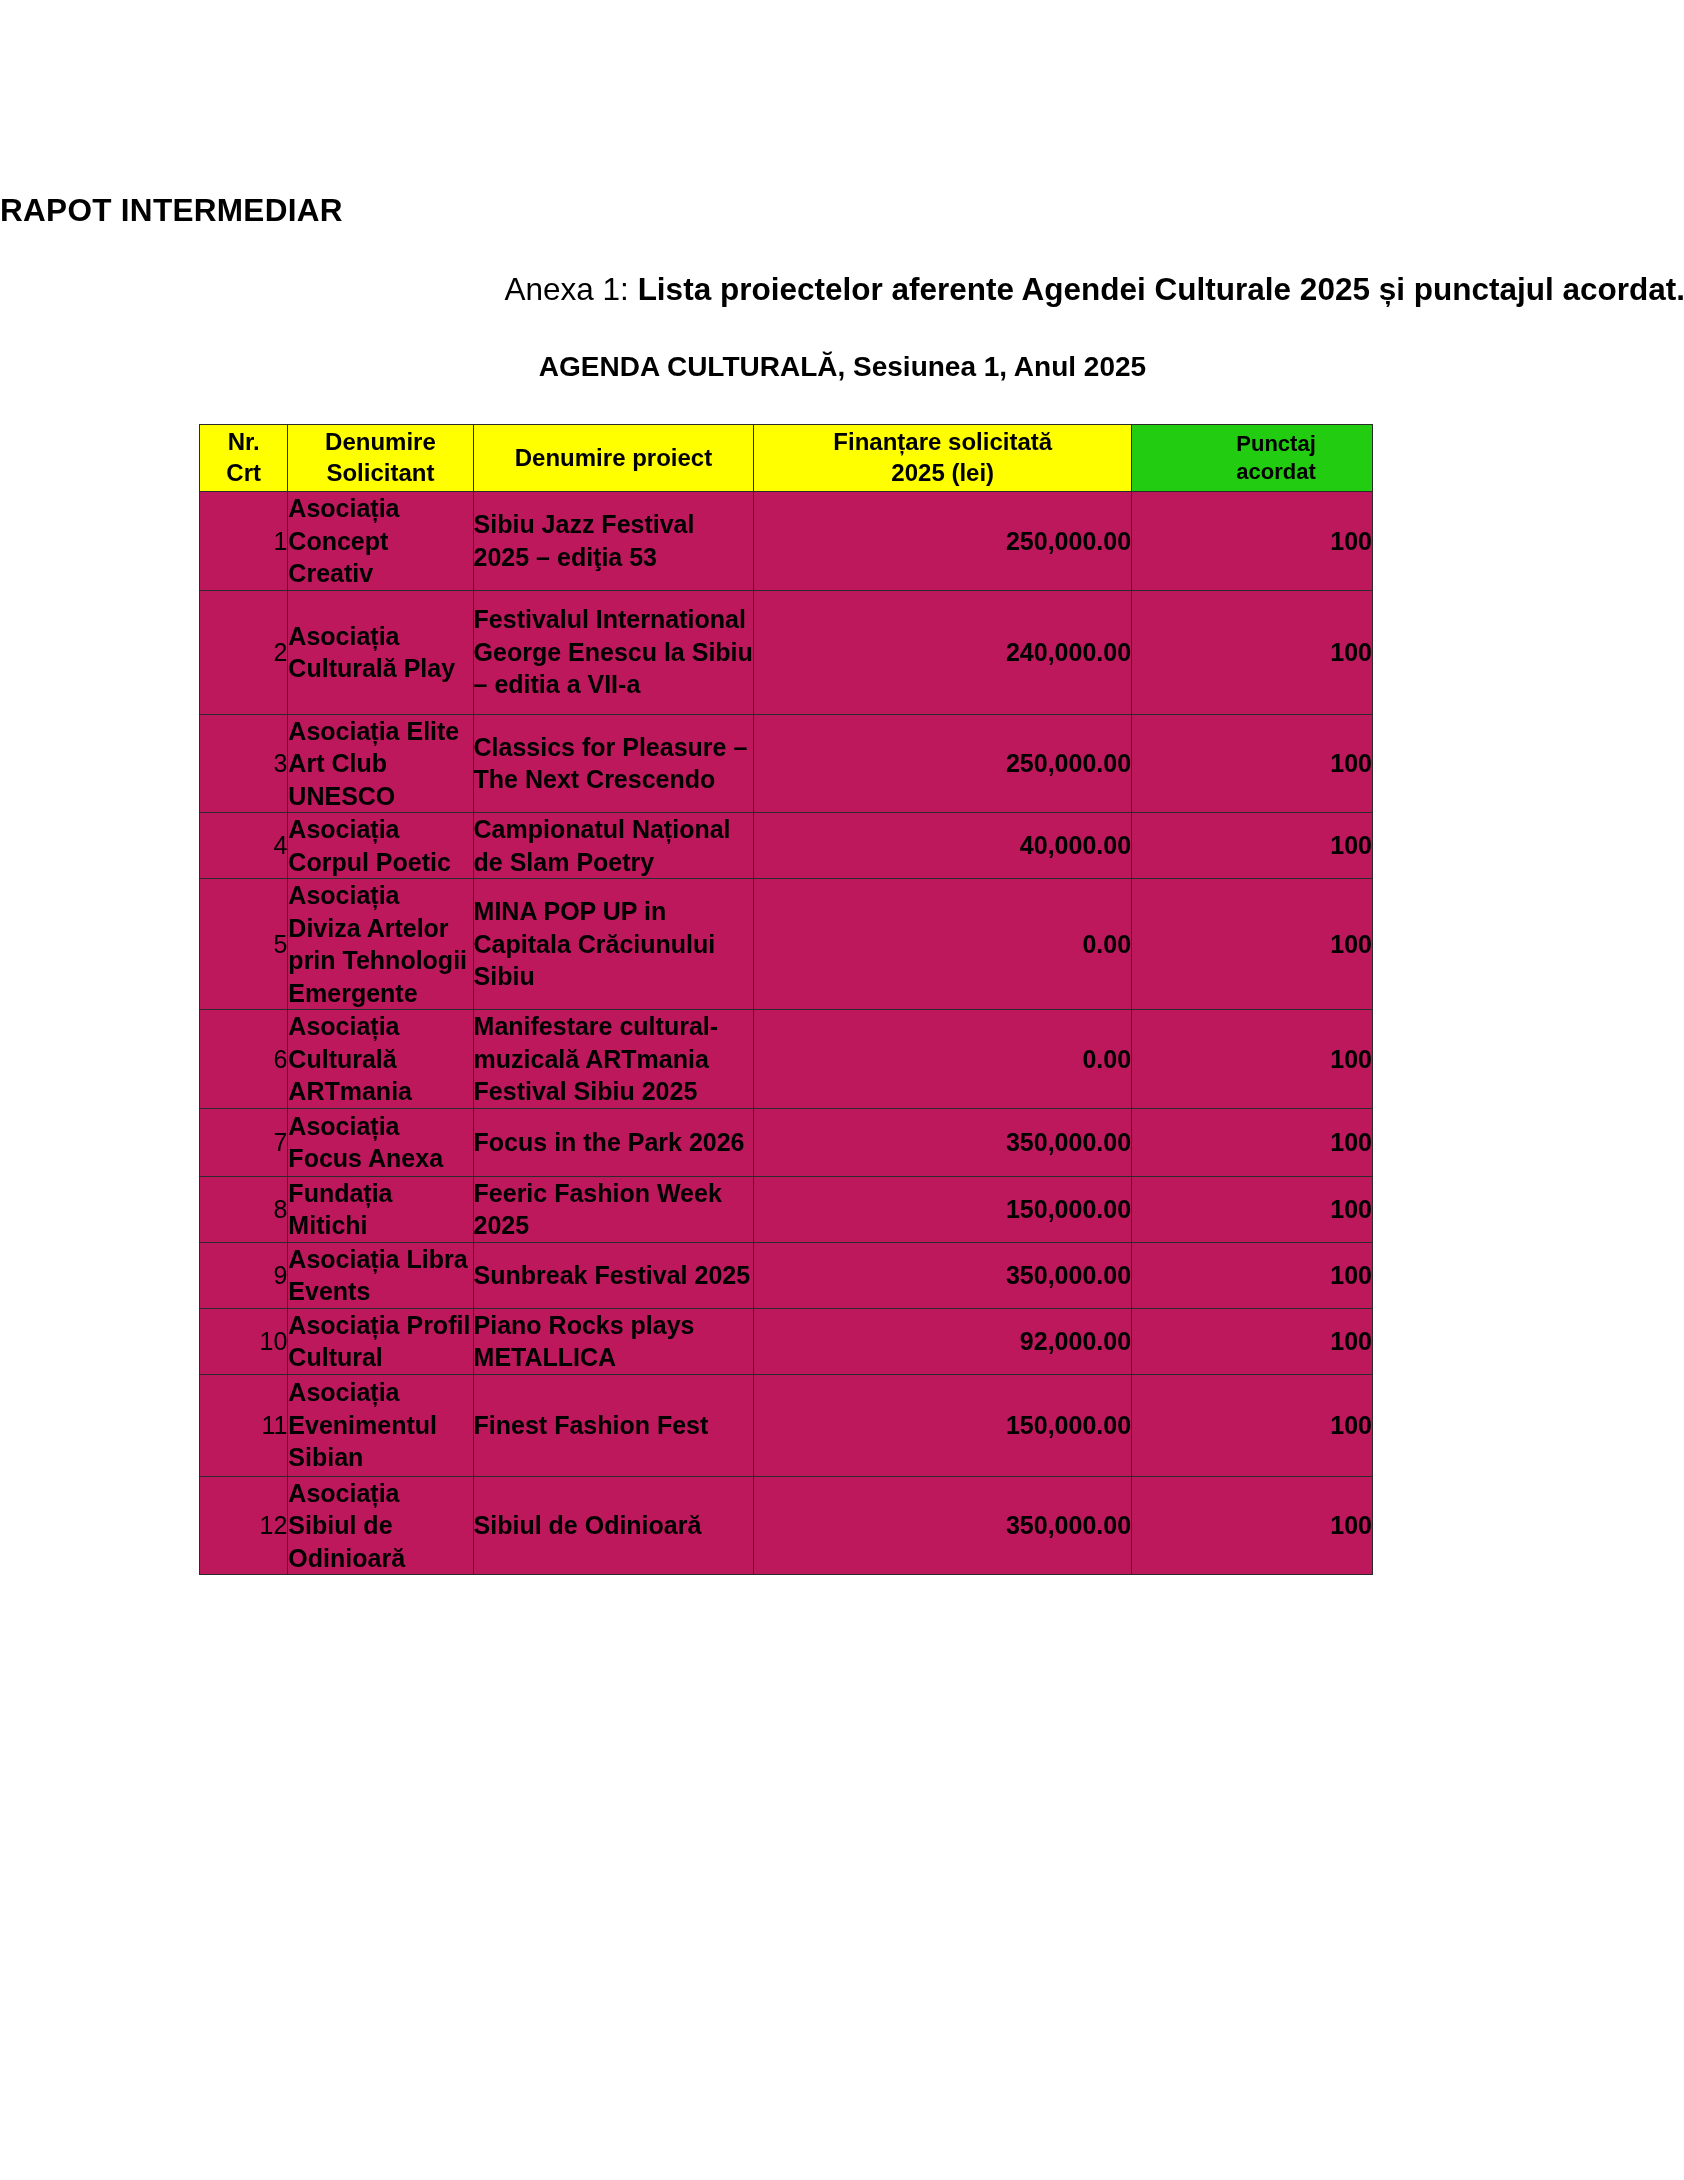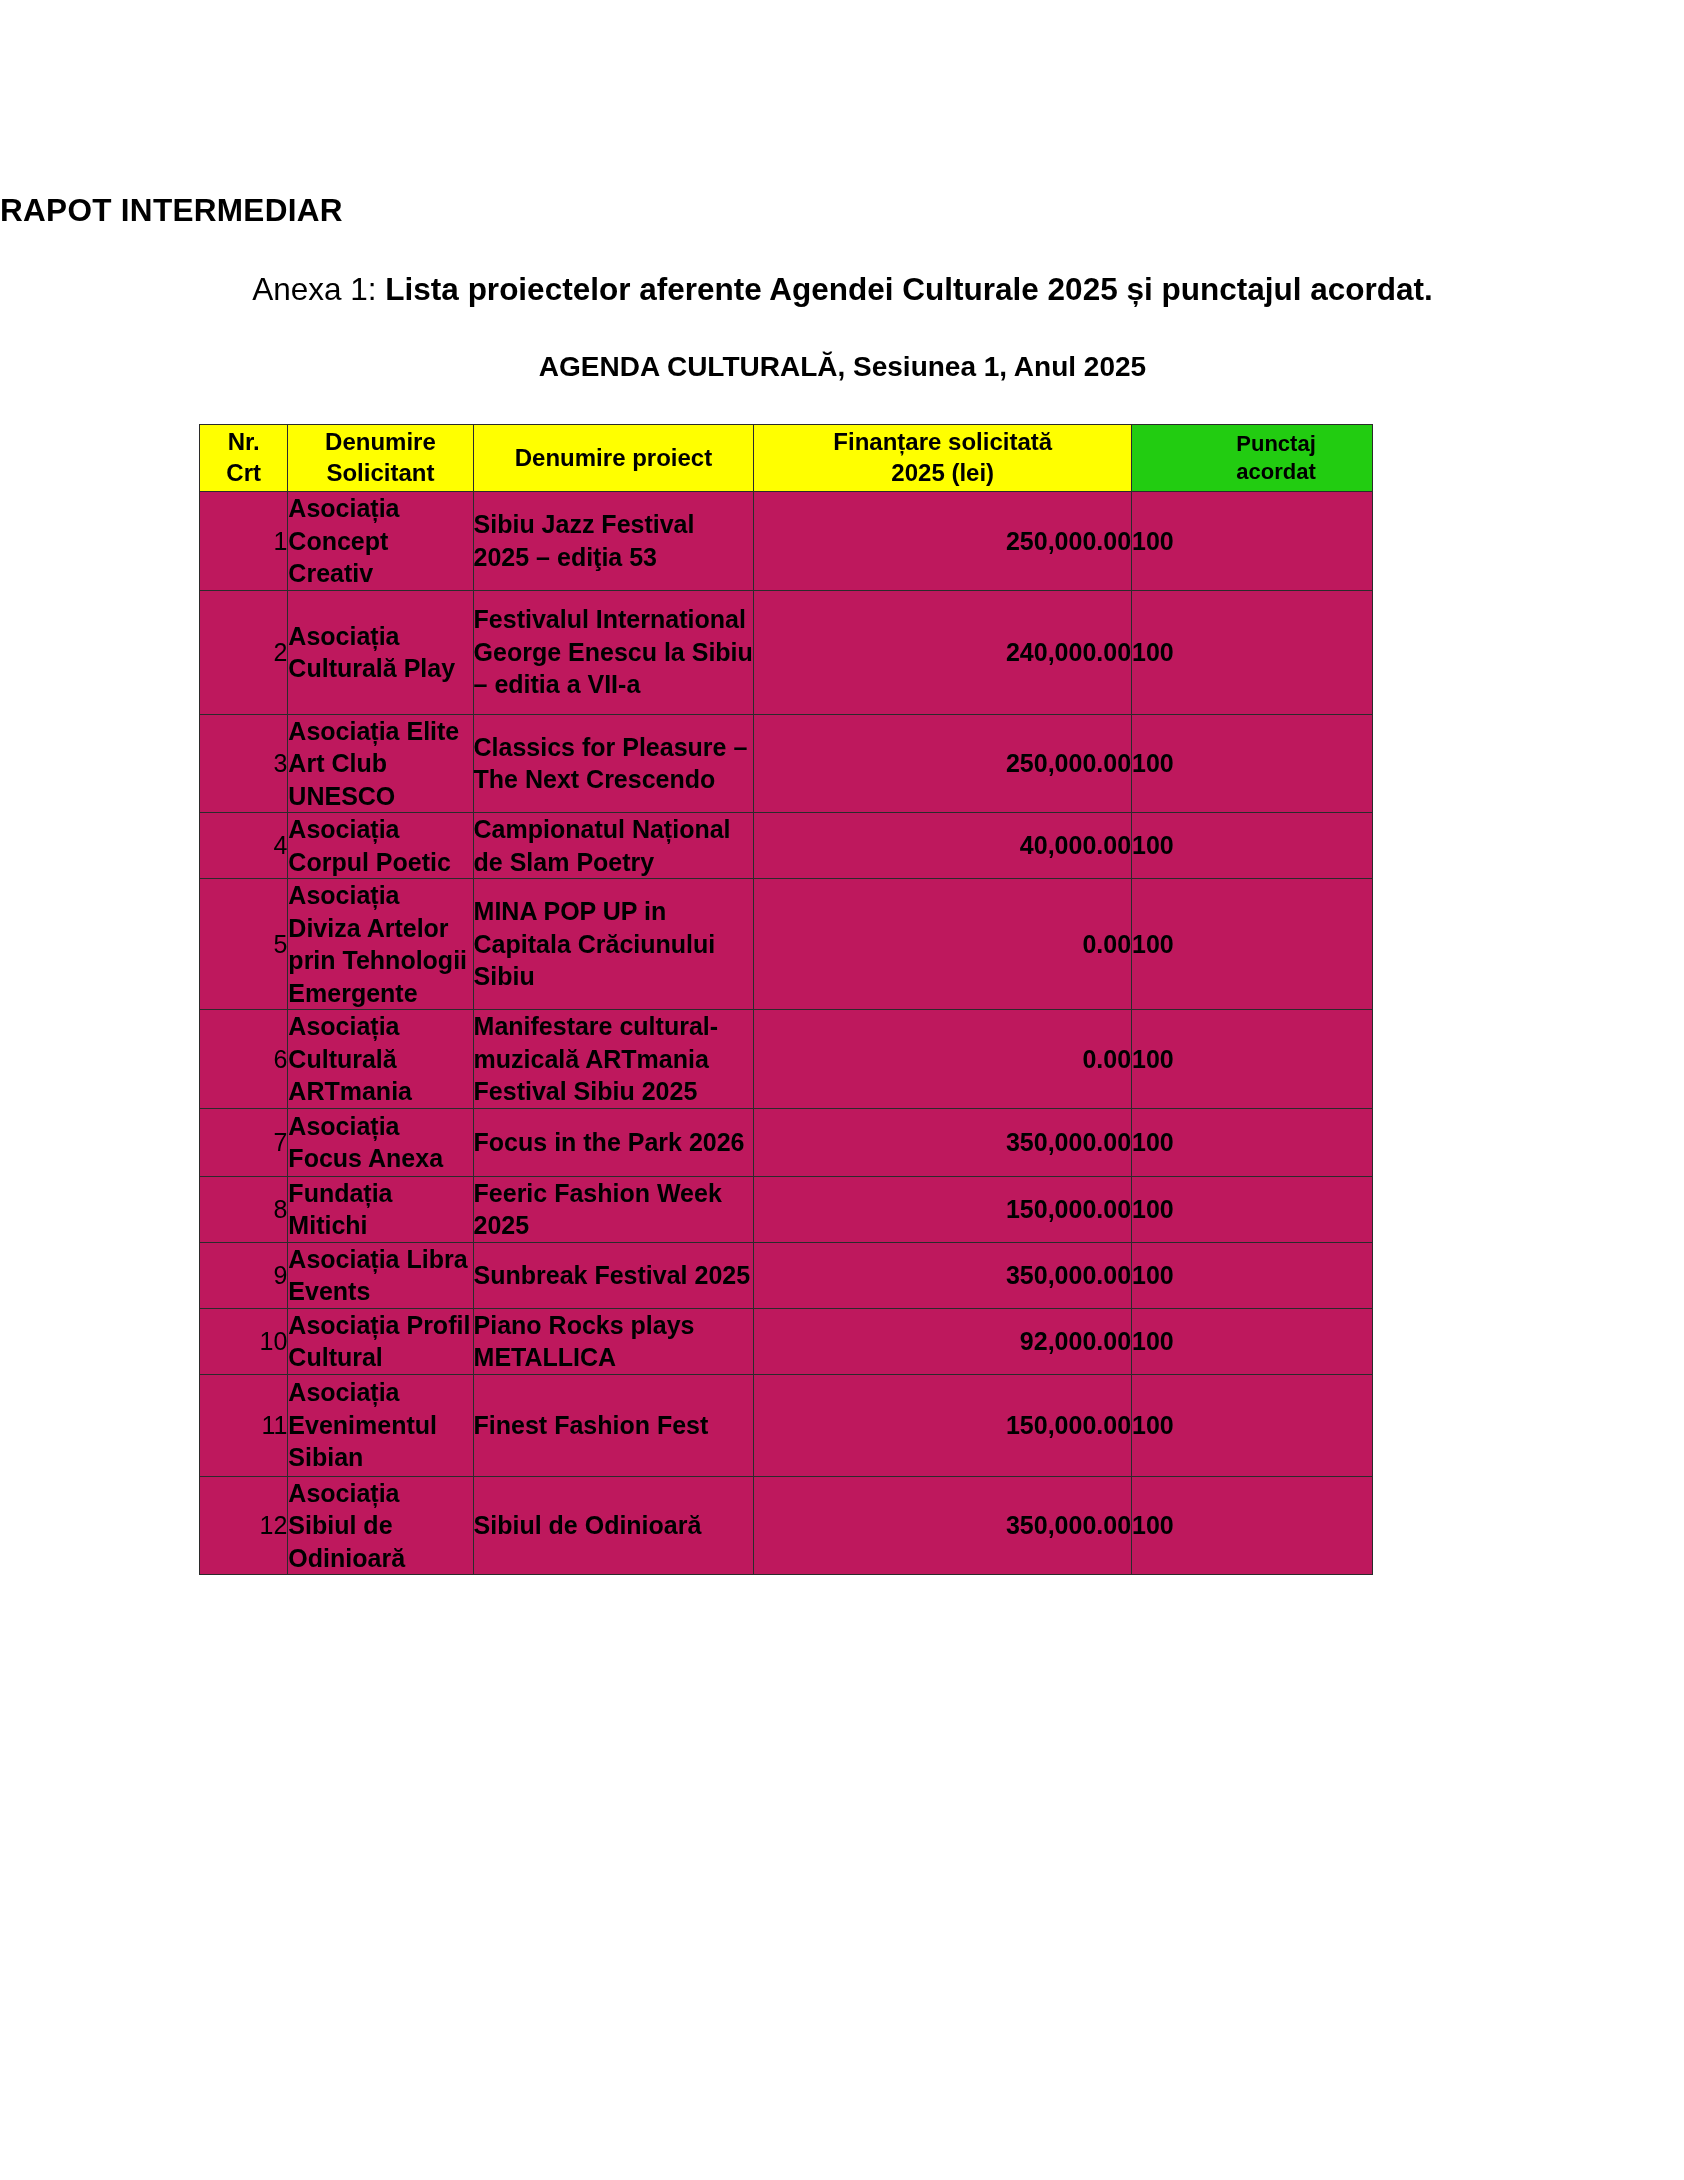--- a/index.html
+++ b/index.html
@@ -33,21 +33,21 @@
     font-weight: bold;
     letter-spacing: 0.3px;
     line-height: 1.1;
   }
 
   .anexa-line {
     position: absolute;
     top: 271px;
     left: 0;
     width: 1685px;
-    text-align: center;
+    text-align: right;
     font-size: 31.5px;
     line-height: 1.15;
     white-space: nowrap;
   }
   .anexa-line .prefix {
     font-weight: normal;
   }
   .anexa-line .strongpart {
     font-weight: bold;
   }
@@ -128,21 +128,21 @@
   td.proiect {
     text-align: left;
     padding: 10.2px 6.8px 10.2px 12px;
   }
   td.fin {
     text-align: right;
     padding: 0 20.4px 0 8.5px;
     white-space: nowrap;
   }
   td.punctaj {
-    text-align: left;
+    text-align: right;
     padding: 0 25.6px 0 8.5px;
     margin-top: 40px;
   }
 </style>
 </head>
 <body>
 
 <div class="page">
 
   <div class="doc-title">RAPOT INTERMEDIAR</div>

